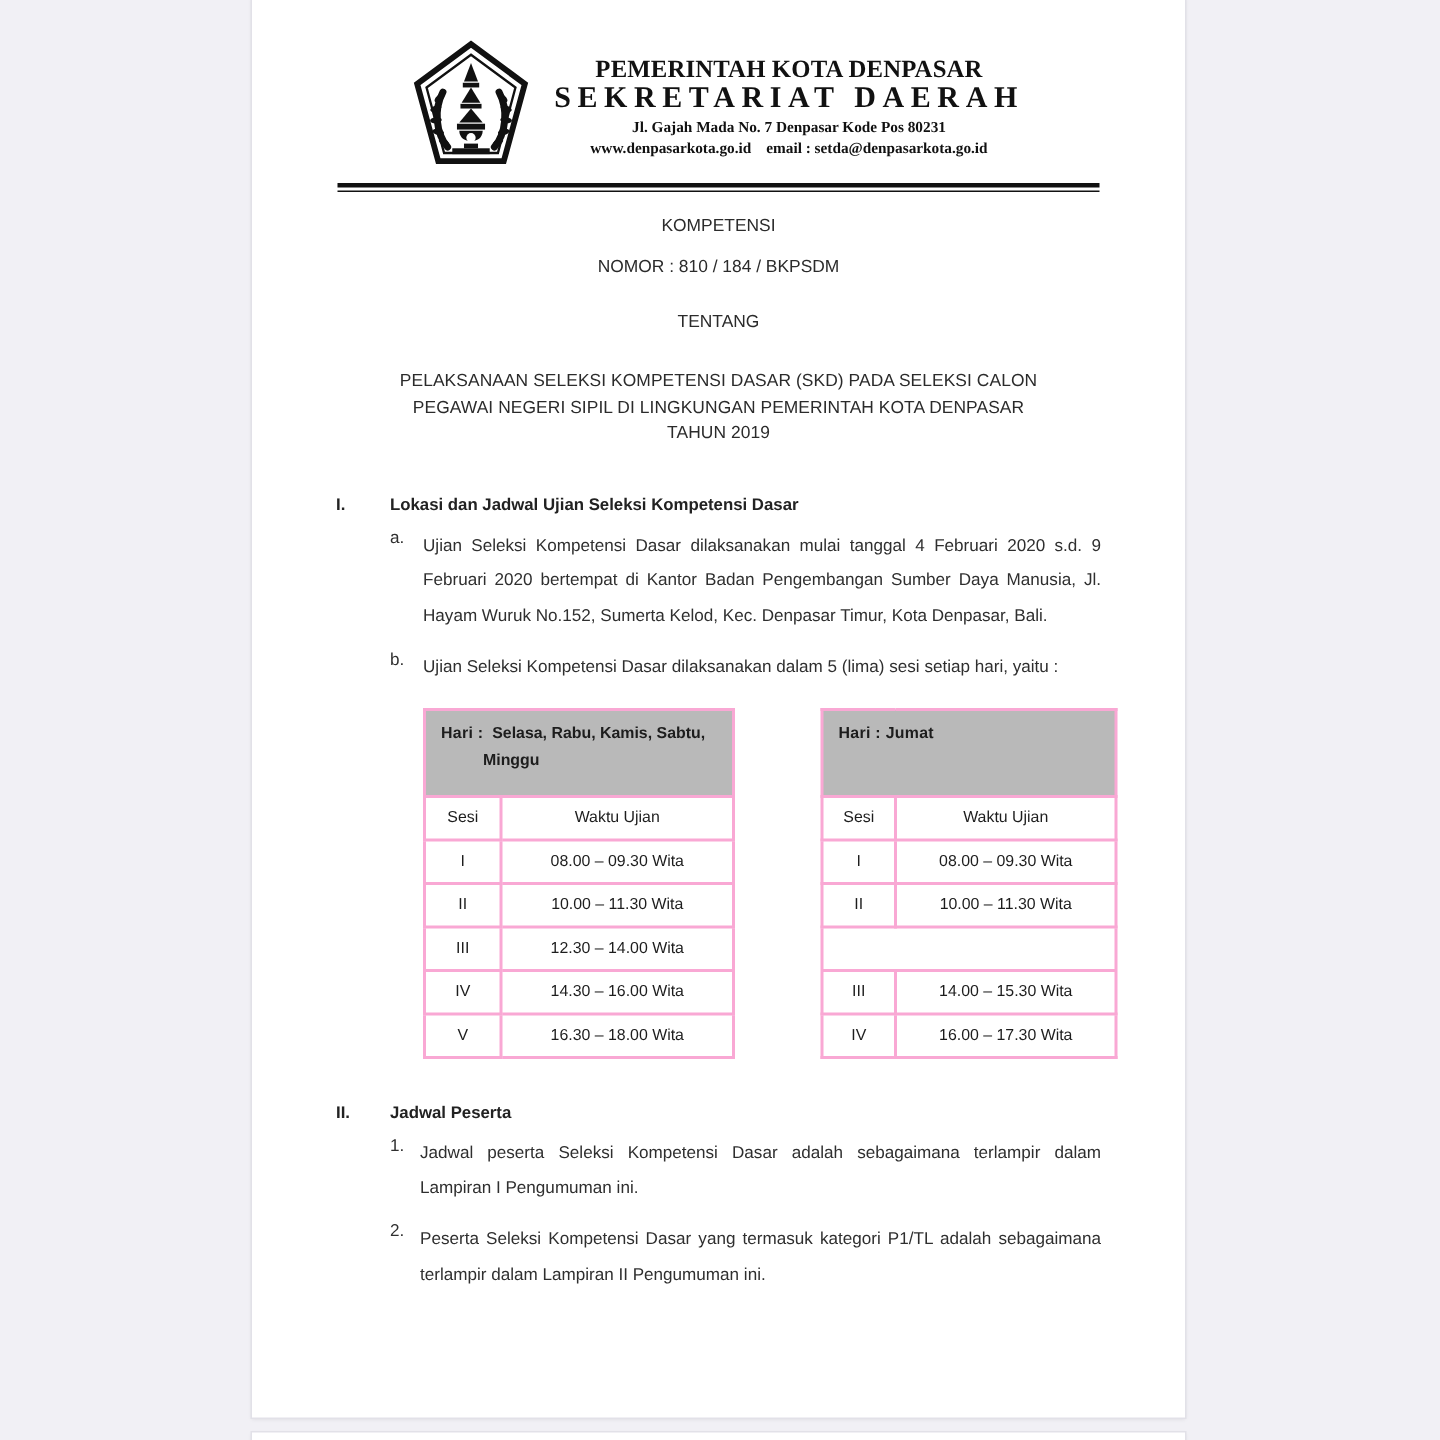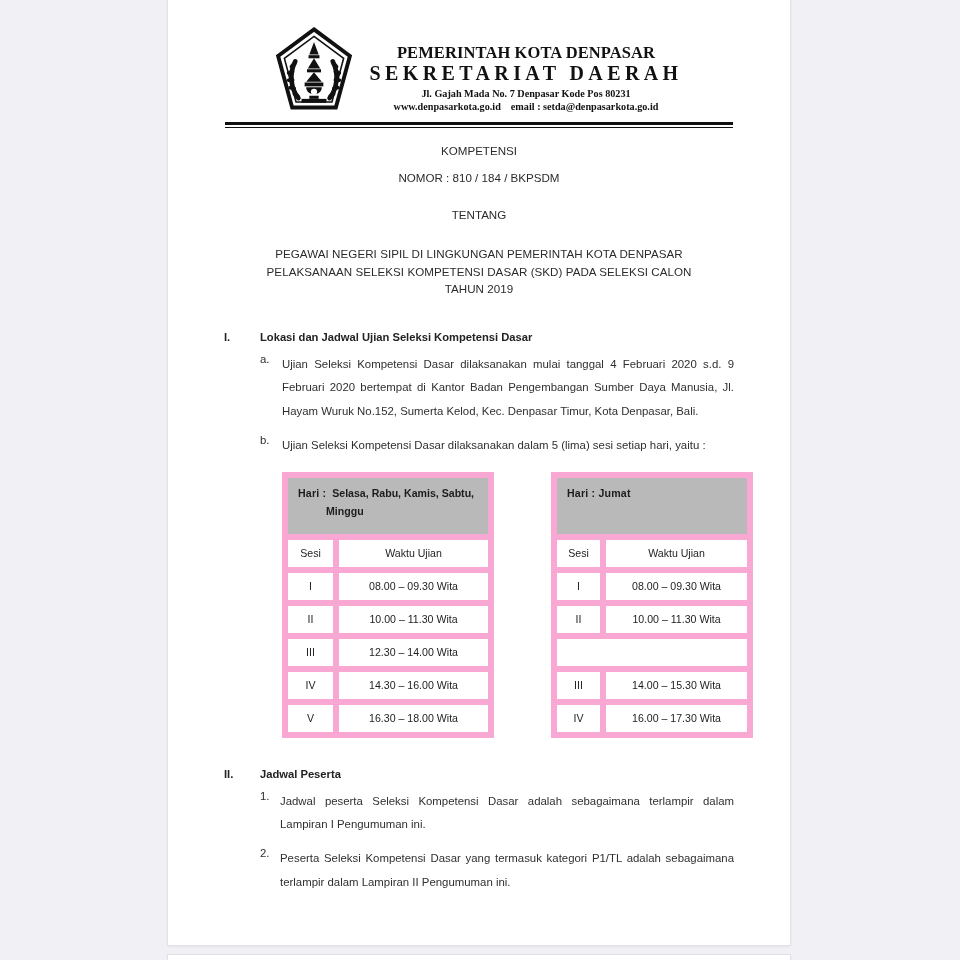--- a/index.html
+++ b/index.html
@@ -33,21 +33,21 @@
   #page-2 { top: 955px; height: 40px; }
 
   .page-inner {
     padding: 18px 56px 0 56px;
     box-sizing: border-box;
   }
 
   
   .letterhead {
     display: flex;
-    align-items: flex-end;
+    align-items: center;
     justify-content: center;
     gap: 16px;
     padding: 8px 0 4px 0;
   }
   .crest {
     width: 78px;
     height: 88px;
     flex: 0 0 78px;
     margin-top: 2px;
   }
@@ -164,21 +164,21 @@
     margin-left: 58px;
   }
   table.sched {
     border-collapse: collapse;
     table-layout: fixed;
     font-size: 10.6px;
     color: #1d1d1d;
     background: #fff;
   }
   table.sched, table.sched th, table.sched td {
-    border: 6px solid #f9a8d4;
+    border: 2px solid #f9a8d4;
   }
   table.sched th.hari {
     background: #b9b9b9;
     font-weight: bold;
     text-align: left;
     padding: 6px 9px 6px 10px;
     line-height: 1.75;
     height: 44px;
     vertical-align: top;
     font-size: 10.6px;
@@ -267,22 +267,22 @@
         <div class="rule-thick"></div>
         <div class="rule-gap"></div>
         <div class="rule-thin"></div>
       </div>
 
       <div class="title-block">
         <div class="t-line t-pengumuman">KOMPETENSI</div>
         <div class="t-line t-nomor">NOMOR : 810 / 184 / BKPSDM</div>
         <div class="t-line t-tentang">TENTANG</div>
         <div class="t-subject">
+          <div>PELAKSANAAN SELEKSI KOMPETENSI DASAR (SKD) PADA SELEKSI CALON</div>
           <div>PEGAWAI NEGERI SIPIL DI LINGKUNGAN PEMERINTAH KOTA DENPASAR</div>
-          <div>PELAKSANAAN SELEKSI KOMPETENSI DASAR (SKD) PADA SELEKSI CALON</div>
           <div>TAHUN 2019</div>
         </div>
       </div>
 
       <div class="body-wrap">
 
 
         <div class="section">
           <div class="sec-head">
             <span class="sec-num">I.</span>

